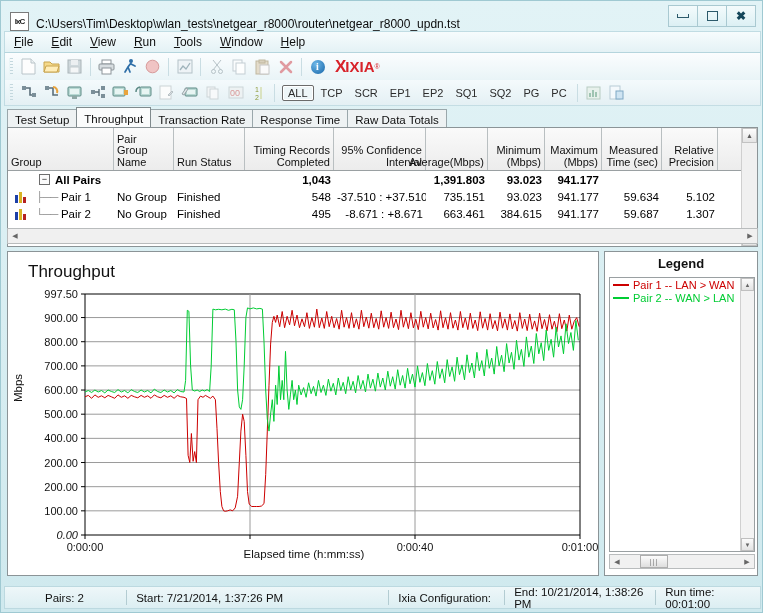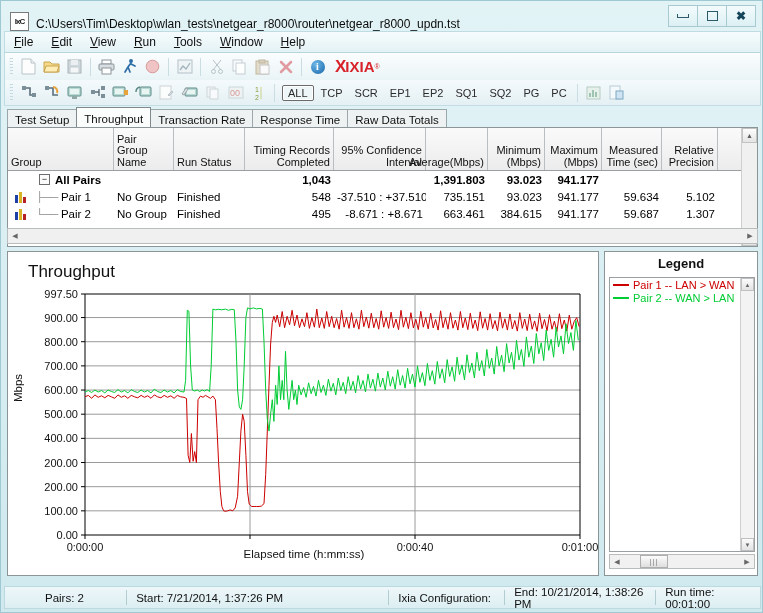--- a/index.html
+++ b/index.html
@@ -614,21 +614,21 @@
           <line x1="73" x2="77" y1="89.71679197994987" y2="89.71679197994987" stroke="#000"></line>
           <line x1="73" x2="77" y1="65.55639097744361" y2="65.55639097744361" stroke="#000"></line>
           <line x1="73" x2="77" y1="42" y2="42" stroke="#000"></line>
           <line x1="77" x2="77" y1="283" y2="287" stroke="#000"></line>
           <line x1="242" x2="242" y1="283" y2="287" stroke="#000"></line>
           <line x1="407" x2="407" y1="283" y2="287" stroke="#000"></line>
           <line x1="572" x2="572" y1="283" y2="287" stroke="#000"></line>
           <polyline points="77.0,144.8 80.3,143.4 83.6,146.3 86.9,142.9 90.2,145.3 93.5,143.8 96.8,145.8 100.1,143.4 103.4,144.8 106.7,146.3 110.0,142.9 113.3,145.3 116.6,143.8 119.9,146.3 123.2,143.4 126.5,144.8 129.8,145.8 133.1,143.4 136.4,145.3 139.7,143.8 143.0,146.3 146.3,142.9 149.6,144.8 152.9,145.8 156.2,143.4 159.5,145.3 162.8,143.8 166.1,146.3 169.4,143.4 172.7,144.8 176.0,145.3 178.5,146.5 180.1,203.3 181.8,210.5 183.4,181.5 185.1,209.3 186.7,199.6 188.4,210.5 190.0,147.7 192.5,144.1 195.0,145.3 197.4,143.4 199.9,144.8 202.4,146.3 204.9,144.1 207.4,147.7 209.0,176.7 210.6,210.5 212.3,239.5 213.9,254.5 215.6,258.8 217.3,259.3 219.7,258.8 222.2,257.9 224.7,258.8 227.2,255.9 229.6,244.3 231.3,210.5 232.9,179.1 234.6,162.2 236.2,169.4 237.9,203.3 239.5,239.5 241.2,252.1 243.7,254.5 246.1,254.5 248.6,254.5 251.1,254.5 253.5,254.0 256.0,251.6 257.7,222.6 259.3,179.1 261.0,133.2 262.6,92.1 264.3,70.4 265.9,64.3 267.6,70.4 269.2,63.1 271.7,74.7 274.2,59.5 276.6,75.7 279.1,64.3 281.6,72.8 284.1,58.3 286.5,73.8 289.0,63.1 291.5,75.7 294.0,66.8 296.5,74.7 298.9,60.7 301.4,76.4 303.9,65.6 306.4,75.2 308.8,57.1 311.3,75.7 313.8,66.0 316.3,76.4 318.7,59.5 321.2,74.7 323.7,64.3 326.1,75.7 328.6,66.5 331.1,77.2 333.6,58.3 336.1,75.2 338.5,65.6 341.0,76.4 343.5,60.7 345.9,75.7 348.4,66.8 350.9,77.2 353.4,58.3 355.8,74.7 358.3,65.1 360.8,76.2 363.3,61.2 365.8,75.7 368.2,66.5 370.7,77.2 373.2,58.8 375.7,75.2 378.1,65.6 380.6,76.4 383.1,60.2 385.5,75.7 388.0,67.0 390.5,77.6 393.0,58.3 395.4,75.2 397.9,65.3 400.4,76.7 402.9,60.7 405.4,75.9 407.8,67.2 410.3,77.6 412.8,59.3 415.3,75.2 417.7,65.6 420.2,76.9 422.7,61.2 425.2,75.9 427.6,67.5 430.1,78.1 432.6,58.8 435.0,75.7 437.5,65.8 440.0,77.2 442.5,60.7 445.0,76.2 447.4,68.0 449.9,78.1 452.4,59.5 454.8,75.7 457.3,66.0 459.8,77.6 462.3,61.2 464.8,76.4 467.2,68.0 469.7,78.6 472.2,59.8 474.6,76.2 477.1,66.5 479.6,78.1 482.1,61.7 484.6,76.7 487.0,68.5 489.5,78.8 492.0,60.2 494.5,76.2 496.9,66.8 499.4,78.1 501.9,61.9 504.3,76.9 506.8,68.5 509.3,79.1 511.8,60.7 514.3,76.4 516.7,67.0 519.2,78.6 521.7,62.2 524.2,77.2 526.6,68.9 529.1,79.3 531.6,61.2 534.0,76.7 536.5,67.5 539.0,78.8 541.5,62.7 544.0,77.2 546.4,69.2 548.9,79.6 551.4,61.7 553.8,76.7 556.3,68.0 558.8,79.1 561.3,63.1 563.8,77.2 566.2,69.4 568.7,65.6 571.2,74.7" fill="none" stroke="#cc0000" stroke-width="1"></polyline>
           <polyline points="77.0,140.0 80.3,138.5 83.6,140.5 86.9,138.0 90.2,140.0 93.5,138.5 96.8,140.9 100.1,138.0 103.4,139.5 106.7,140.5 110.0,137.6 113.3,140.0 116.6,138.5 119.9,140.9 123.2,137.6 126.5,139.5 129.8,140.5 133.1,138.0 136.4,140.0 139.7,138.5 143.0,140.9 146.3,137.1 149.6,139.5 152.9,140.5 156.2,138.0 159.5,140.0 162.8,138.5 166.1,140.9 169.4,137.6 172.7,139.5 176.0,140.0 177.6,128.4 179.3,58.3 180.9,59.3 182.6,113.9 184.3,138.0 186.7,139.0 189.2,138.0 191.7,139.5 194.2,138.0 196.6,139.0 199.1,137.6 201.6,139.5 203.2,113.9 204.9,57.1 207.4,57.8 210.6,57.3 213.9,57.8 217.3,57.1 220.5,58.3 223.9,57.3 226.3,57.8 228.0,89.7 229.6,138.0 231.3,154.9 232.9,157.4 234.6,147.7 236.2,113.9 237.9,65.6 239.5,55.9 242.0,56.9 245.3,55.9 248.6,56.9 251.9,56.4 254.4,57.1 256.0,89.7 257.7,138.0 259.3,167.0 261.0,179.1 262.6,162.2 264.3,147.7 265.9,169.4 267.6,133.2 269.2,152.5 270.9,113.9 272.5,147.7 274.2,128.4 275.8,147.7 277.5,99.4 279.1,138.0 280.8,157.4 282.4,142.9 284.1,128.4 285.7,147.7 287.4,138.0 289.0,152.5 290.7,133.2 293.1,142.9 295.6,135.6 298.1,145.3 300.6,130.8 303.1,141.7 305.5,134.4 308.0,144.1 310.5,128.4 313.0,140.5 315.4,133.2 317.9,143.4 320.4,127.2 322.9,139.2 325.3,131.3 327.8,142.9 330.3,126.0 332.8,138.5 335.2,130.3 337.7,141.7 340.2,124.7 342.7,138.0 345.1,129.3 347.6,140.9 350.1,123.5 352.6,137.1 355.0,128.4 357.5,140.0 360.0,122.1 362.4,136.1 364.9,127.2 367.4,139.2 369.9,121.1 372.3,135.1 374.8,126.0 377.3,138.0 379.8,119.2 382.3,134.2 384.7,124.7 387.2,137.1 389.7,117.7 392.2,133.2 394.6,123.5 397.1,136.1 399.6,116.3 402.0,131.8 404.5,122.1 407.0,135.1 409.5,113.9 411.9,130.3 414.4,120.6 416.9,133.7 419.4,111.5 421.9,128.4 424.3,118.7 426.8,132.2 429.3,109.5 431.8,126.4 434.2,116.8 436.7,130.8 439.2,107.6 441.7,124.5 444.1,114.8 446.6,129.3 449.1,105.2 451.5,122.6 454.0,112.9 456.5,127.9 459.0,102.8 461.5,120.6 463.9,111.0 466.4,126.0 468.9,100.3 471.3,118.7 473.8,108.6 476.3,124.0 478.8,97.4 481.3,116.3 483.7,106.1 486.2,122.1 488.7,94.5 491.1,113.9 493.6,103.2 496.1,119.7 498.6,91.6 501.1,111.0 503.5,100.3 506.0,117.3 508.5,88.3 511.0,108.1 513.4,97.4 515.9,114.4 518.4,84.9 520.8,105.2 523.3,94.1 525.8,111.5 528.3,81.5 530.8,101.8 533.2,90.7 535.7,108.6 538.2,78.1 540.7,98.4 543.1,87.3 545.6,105.2 548.1,75.2 550.5,95.0 553.0,83.9 555.5,101.8 558.0,71.8 560.5,91.6 562.9,80.5 565.4,98.4 567.9,68.5 570.3,88.3" fill="none" stroke="#00cc33" stroke-width="1"></polyline>
         </svg>
-        <div class="ytick" style="width: 70px; left: 0px; top: 283px;">0.00</div>
+        <div class="ytick" style="width: 70px; left: 0px; top: 283px; font-style: italic;">0.00</div>
         <div class="ytick" style="width: 70px; left: 0px; top: 258.84px;">100.00</div>
         <div class="ytick" style="width: 70px; left: 0px; top: 234.679px;">200.00</div>
         <div class="ytick" style="width: 70px; left: 0px; top: 210.519px;">200.00</div>
         <div class="ytick" style="width: 70px; left: 0px; top: 186.358px;">400.00</div>
         <div class="ytick" style="width: 70px; left: 0px; top: 162.198px;">500.00</div>
         <div class="ytick" style="width: 70px; left: 0px; top: 138.038px;">600.00</div>
         <div class="ytick" style="width: 70px; left: 0px; top: 113.877px;">700.00</div>
         <div class="ytick" style="width: 70px; left: 0px; top: 89.7168px;">800.00</div>
         <div class="ytick" style="width: 70px; left: 0px; top: 65.5564px;">900.00</div>
         <div class="ytick" style="width: 70px; left: 0px; top: 42px;">997.50</div>

